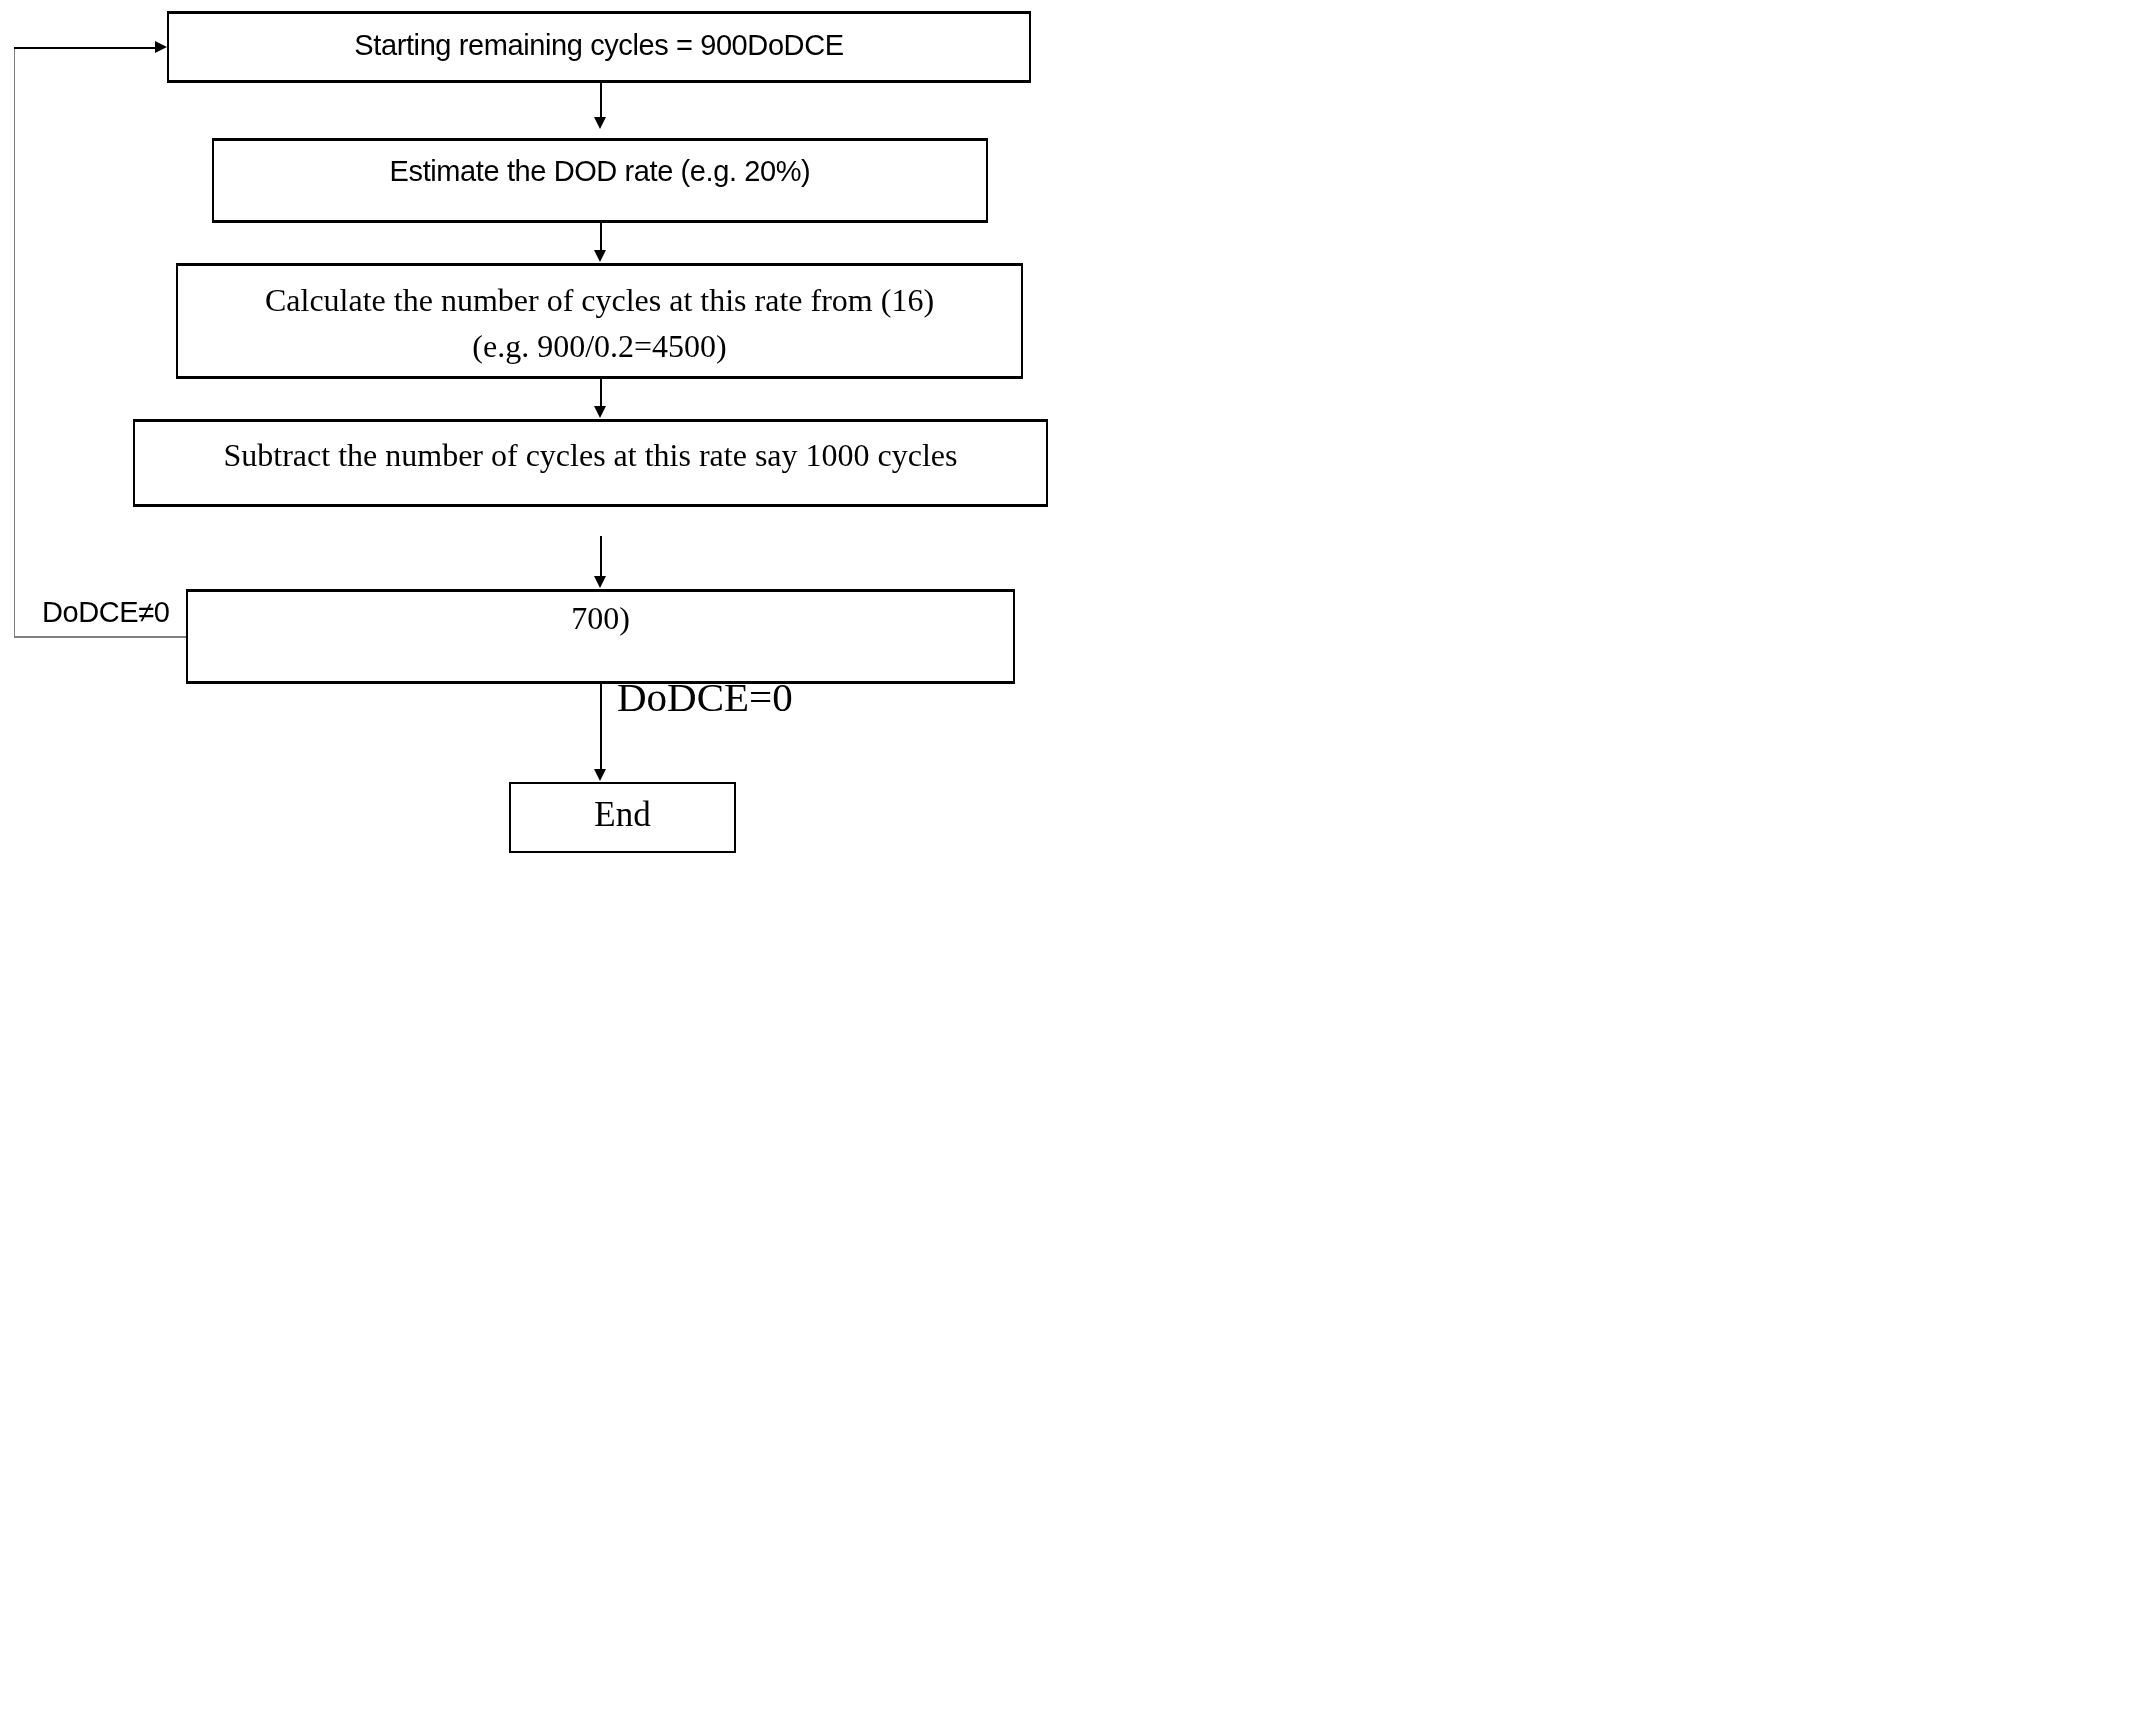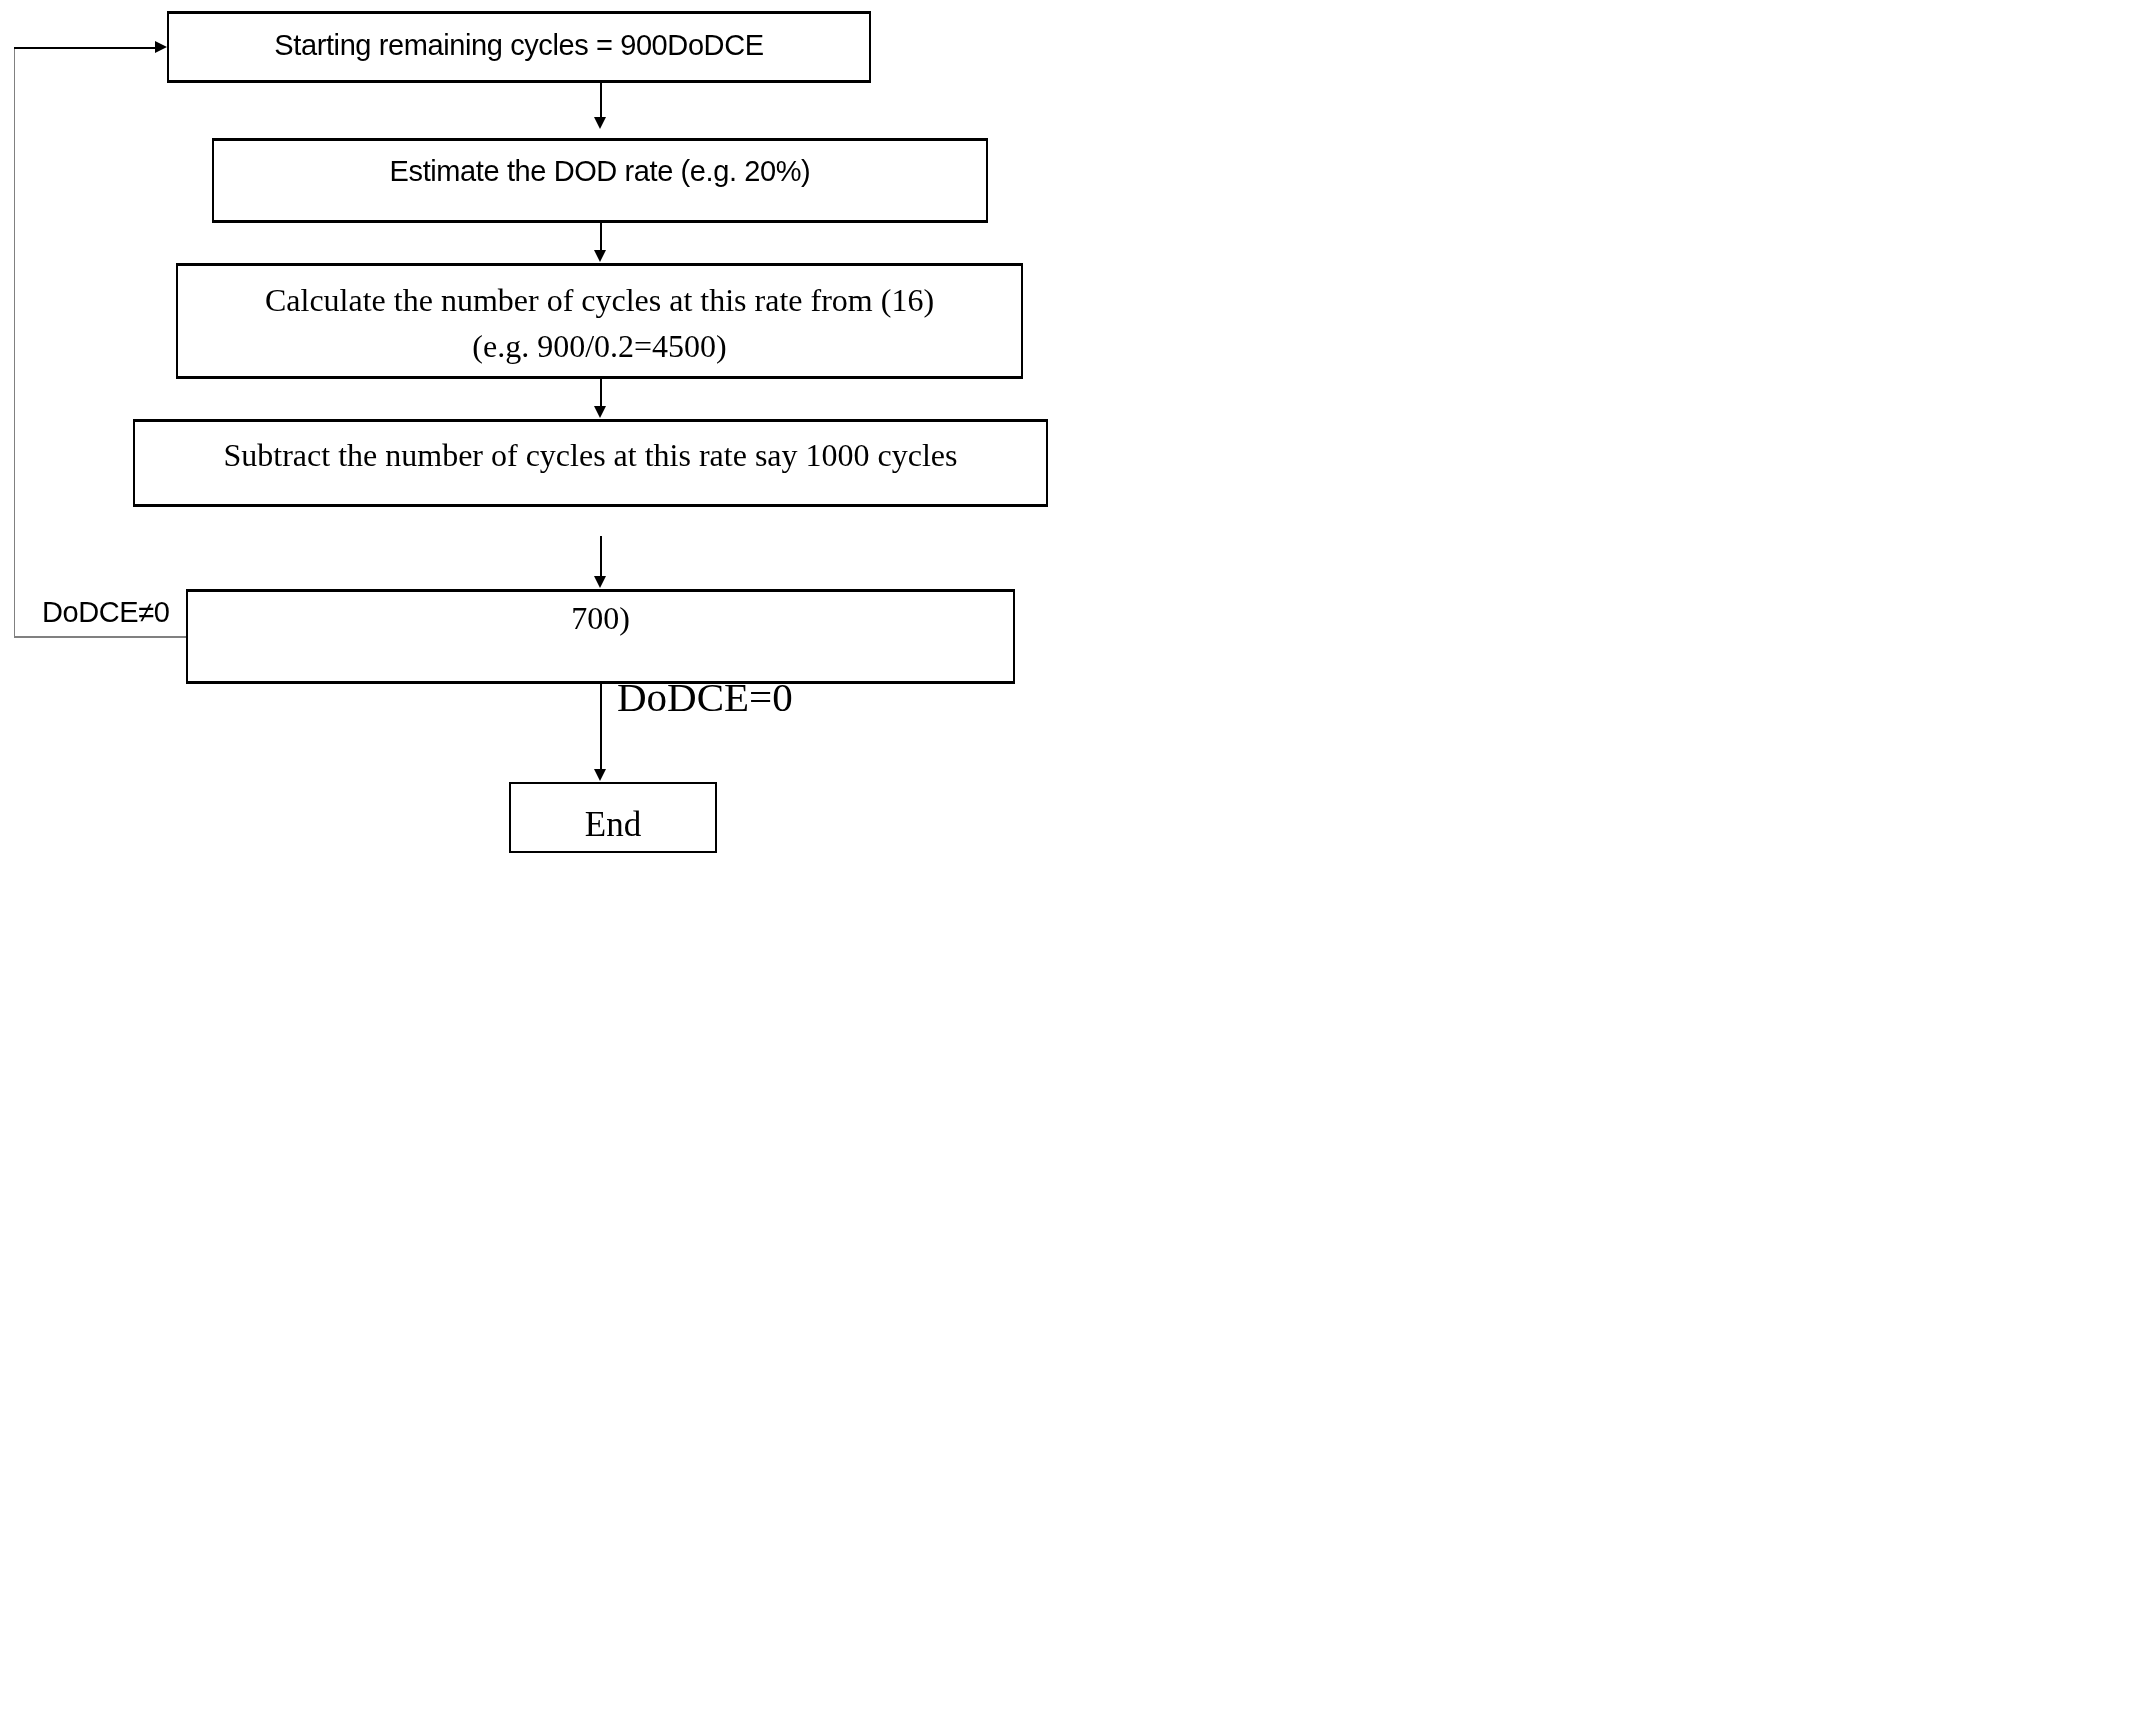--- a/index.html
+++ b/index.html
@@ -33,26 +33,26 @@
   .serif {
     font-family: "Liberation Serif", serif;
     font-size: 32px;
   }
   .bline {
     white-space: nowrap;
     text-align: center;
     width: 100%;
   }
   
-  #box-start    { left: 167px; top: 10.5px;   width: 704px; height: 72px;  justify-content: center; padding-bottom: 3px; }
+  #box-start    { left: 167px; top: 10.5px;   width: 864px; height: 72px;  justify-content: center; padding-bottom: 3px; }
   #box-estimate { left: 212px; top: 138px;  width: 776px; height: 85px; padding-top: 14.3px; }
   #box-calc     { left: 176px; top: 263px;  width: 847px; height: 116px; padding-top: 10.5px; line-height: 1.45; }
   #box-subtract { left: 133px; top: 419px;  width: 915px; height: 88px; padding-top: 10.5px; line-height: 1.42; }
   #box-workout  { left: 186px; top: 589px;  width: 829px; height: 95px; padding-top: 6px;  line-height: 1.3; }
-  #box-end      { left: 509px; top: 782px; width: 208px;  height: 71px;  justify-content: flex-end; padding-bottom: 6px; font-size: 35px; }
+  #box-end      { left: 509px; top: 782px; width: 227px;  height: 71px;  justify-content: center; padding-bottom: 6px; font-size: 35px; }
 
   
   .vline {
     position: absolute;
     width: 1.5px;
     background: #000000;
   }
   .head-down {
     position: absolute;
     width: 0; height: 0;

